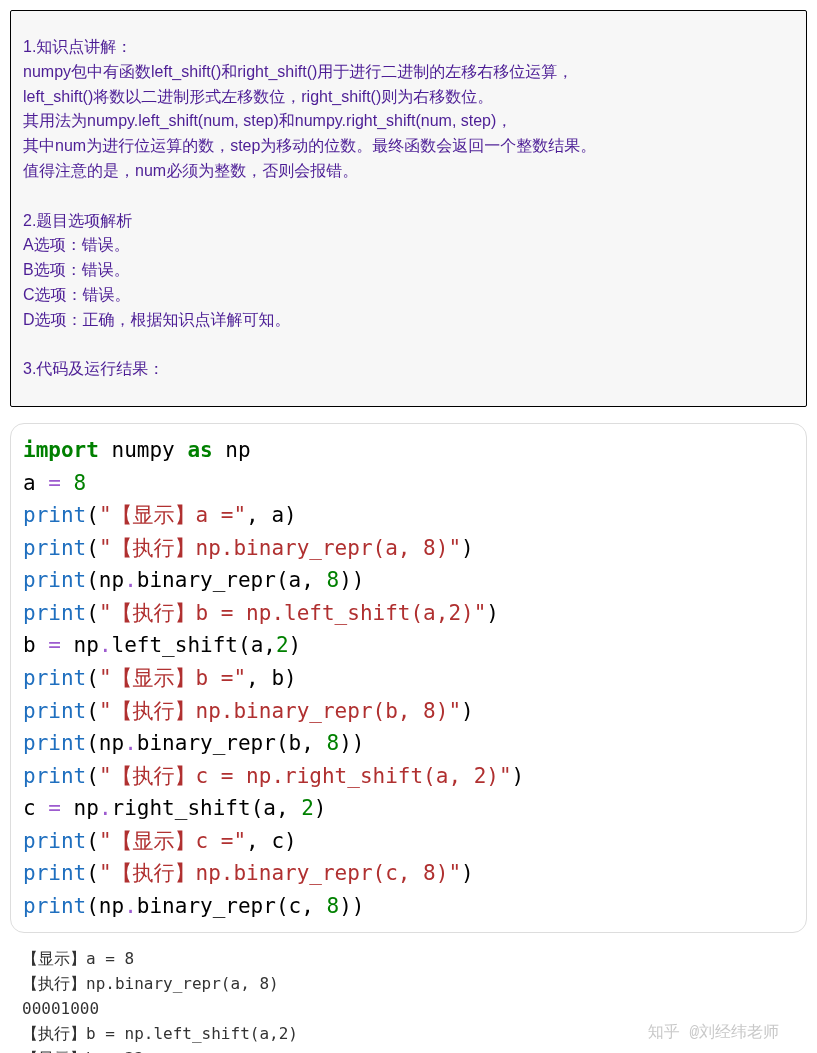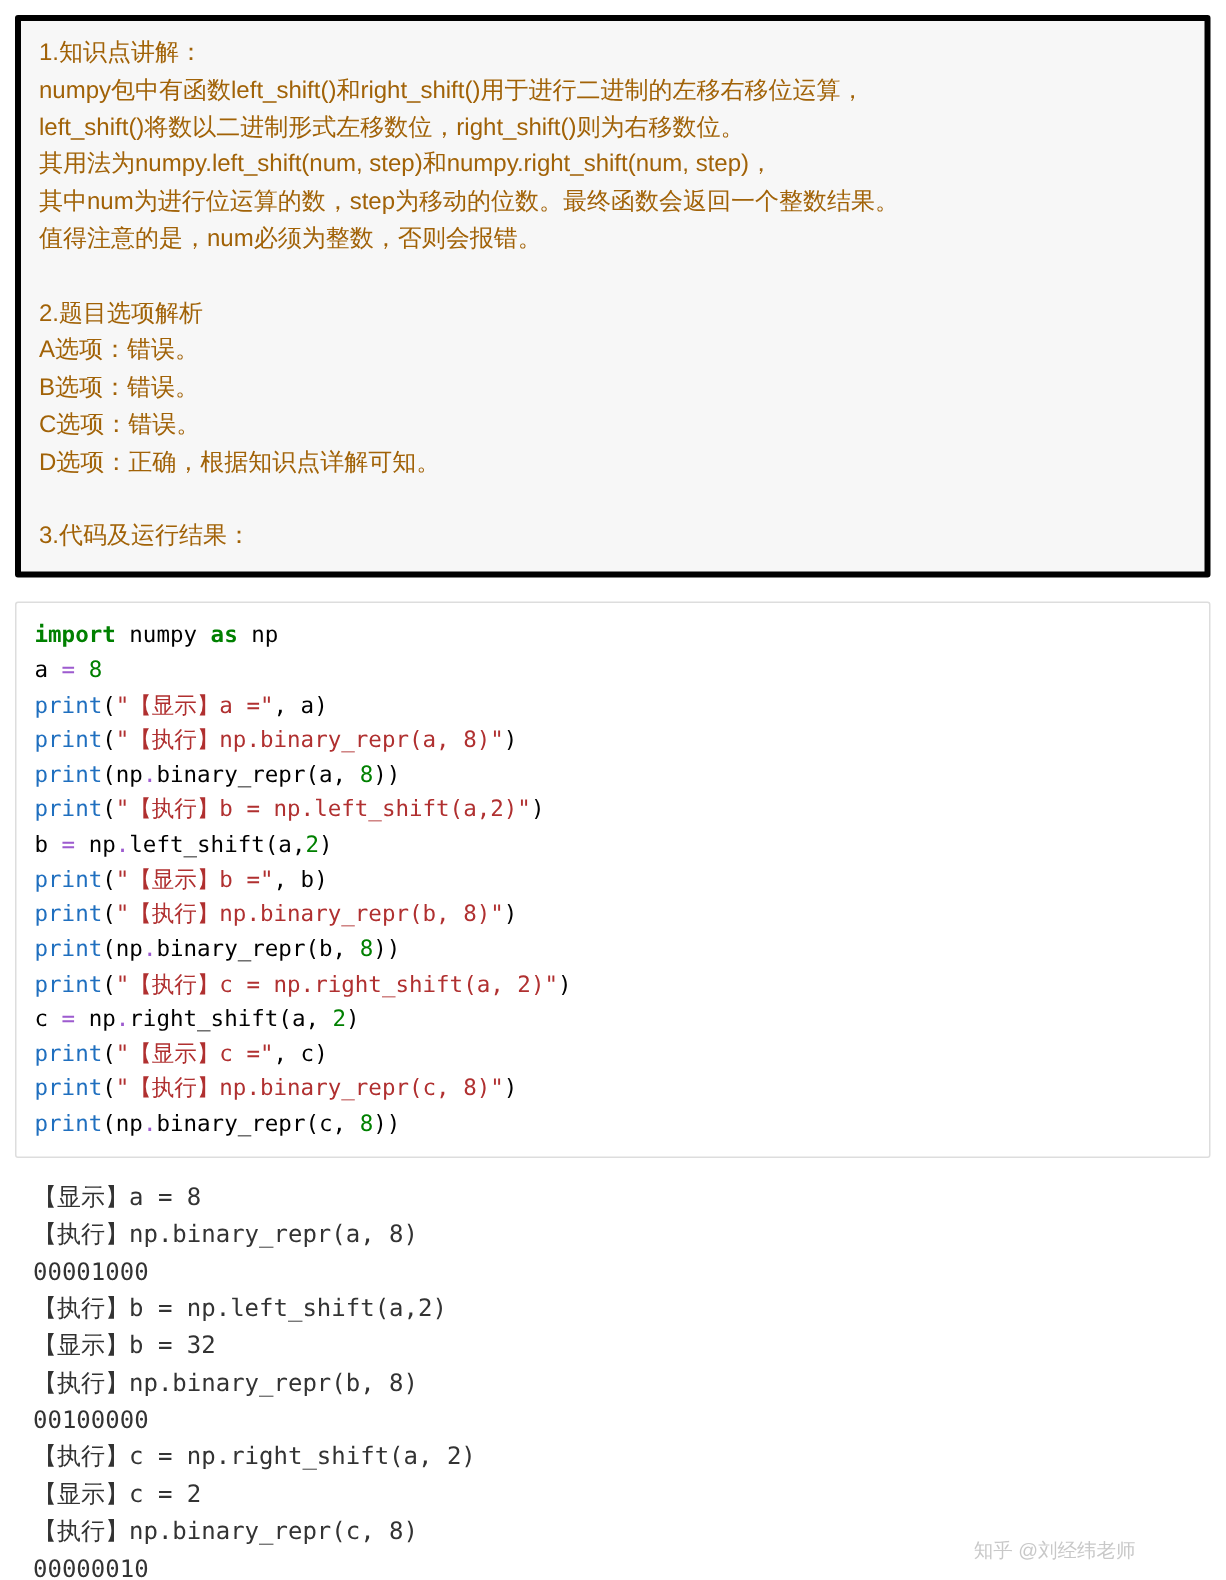--- a/index.html
+++ b/index.html
@@ -7,37 +7,37 @@
     padding: 10px;
     font-family: "Helvetica Neue", Arial, "PingFang SC", "Microsoft YaHei", sans-serif;
     font-size: 16px;
     background: #fff;
     color: #333;
     width: 817px;
     box-sizing: border-box;
   }
   .explain-box {
     background: #f7f7f7;
-    border: 4px solid #000000;
+    border: 1px solid #000000;
     border-radius: 2px;
-    padding: 10px 12px;
+    padding: 24px 12px;
     line-height: 1.55;
-    color: #a16207;
+    color: #4c1d95;
     margin-bottom: 16px;
   }
   .explain-box p {
     margin: 0;
     white-space: pre-wrap;
   }
   .code-box {
     border: 1px solid #ddd;
-    border-radius: 2px;
+    border-radius: 14px;
     padding: 10px 12px;
     font-family: "Menlo", "Consolas", monospace;
-    font-size: 15px;
+    font-size: 21px;
     line-height: 1.55;
     white-space: pre;
     margin-bottom: 14px;
     overflow-x: auto;
   }
   .output-box {
     font-family: "Menlo", "Consolas", monospace;
     font-size: 16px;
     line-height: 1.55;
     white-space: pre;
@@ -45,26 +45,26 @@
     color: #333;
   }
   .kw  { color: #008000; font-weight: bold; }
   .nm  { color: #000; }
   .op  { color: #9d5bcf; }
   .str { color: #b03030; }
   .num { color: #008000; }
   .fn  { color: #1f6fbf; margin-top: 28px; }
   .watermark {
     position: fixed;
-    right: 60px;
+    right: 38px;
     bottom: 10px;
     color: #bbb;
-    font-size: 13px;
+    font-size: 16px;
     opacity: 0.8;
-    font-family: Liberation Sans, sans-serif;
+    font-family: Liberation Mono, monospace;
   }
 </style>
 </head>
 <body>
 
 <div class="explain-box">
   <p id="explain-lines">1.知识点讲解：
 numpy包中有函数left_shift()和right_shift()用于进行二进制的左移右移位运算，
 left_shift()将数以二进制形式左移数位，right_shift()则为右移数位。
 其用法为numpy.left_shift(num, step)和numpy.right_shift(num, step)，

